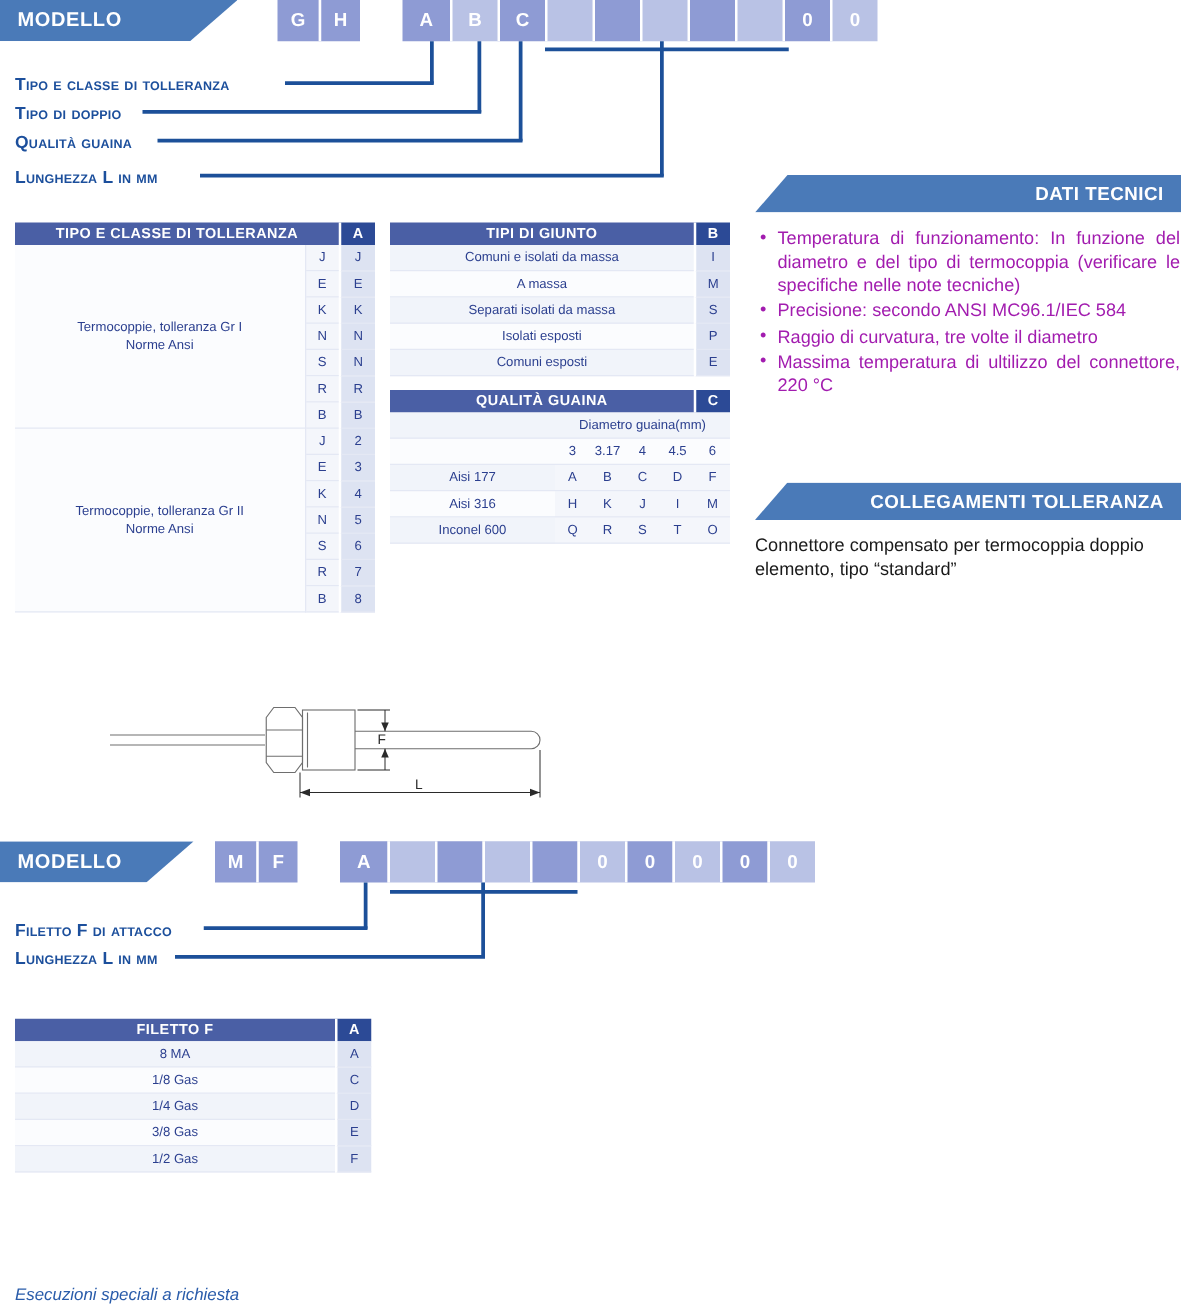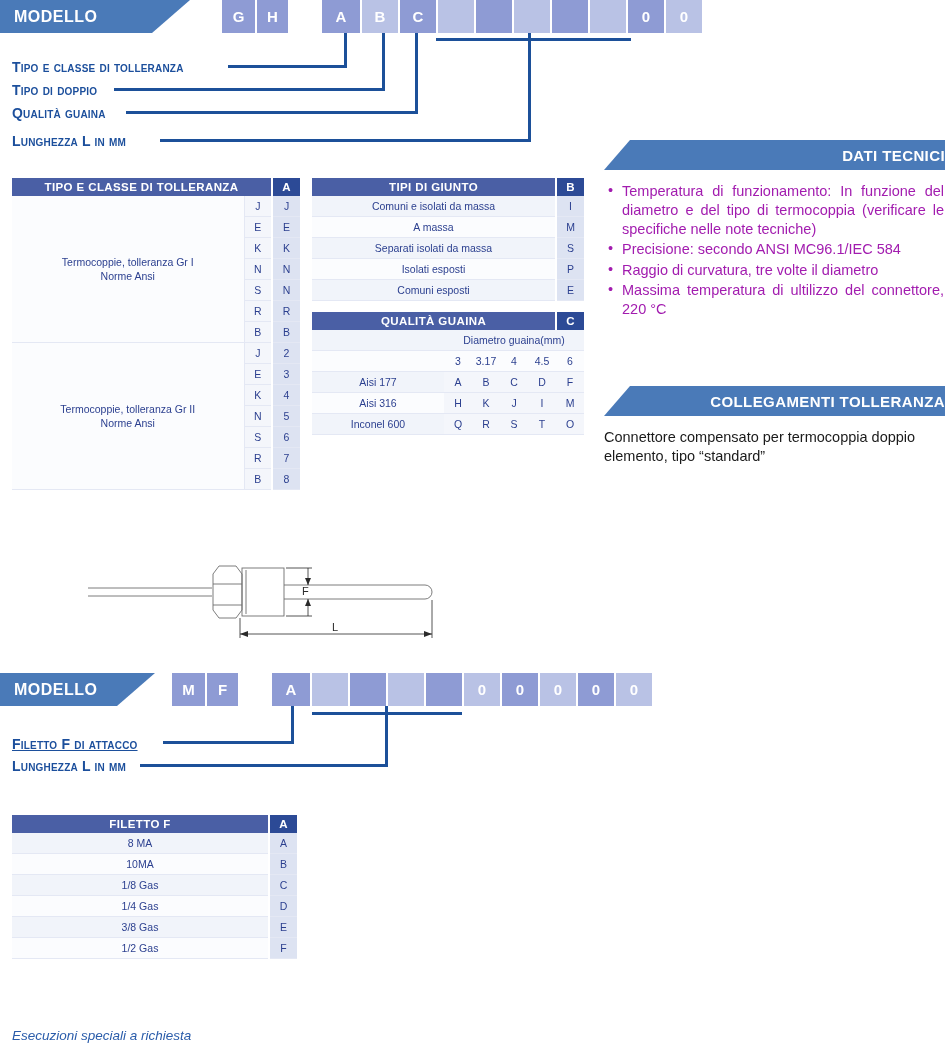--- a/index.html
+++ b/index.html
@@ -102,20 +102,21 @@
   .panel-banner {
     height: 30px;
     background: #4a7ab8;
     display: flex;
     align-items: center;
     justify-content: flex-end;
     color: #ffffff;
     font-size: 15px;
     font-weight: bold;
     letter-spacing: 0.4px;
+    padding-right: 14px;
     box-sizing: border-box;
     clip-path: polygon(26px 0, 100% 0, 100% 100%, 0 100%);
   }
   .tech-list {
     list-style: none;
     margin: 0;
     padding: 0;
     font-size: 14.5px;
     color: #a21caf;
     line-height: 1.32;
@@ -420,42 +421,38 @@
     <div class="code-box cb-light" style="width: 38px; border-left: 2px solid rgb(255, 255, 255);">0</div>
   </div>
 
 <div class="lline abs" style="left:291px; top:706px; width:3px; height:37px;"></div>
 <div class="lline abs" style="left:163px; top:741px; width:131px; height:3px;"></div>
 
 <div class="lline abs" style="left:385px; top:706px; width:3px; height:60px;"></div>
 <div class="lline abs" style="left:312px; top:712px; width:150px; height:3px;"></div>
 <div class="lline abs" style="left:140px; top:764px; width:248px; height:3px;"></div>
 
-<div class="abs leader-label" style="left:12px; top:736px;text-decoration:underline;">Filetto F di attacco</div>
+<div class="abs leader-label" style="left:12px; top:736px;">Filetto F di attacco</div>
 <div class="abs leader-label" style="left:12px; top:758px;">Lunghezza L in mm</div>
 
 <table class="tbl abs" id="tbl-filetto" style="left:12px; top:815px; width:285px;">
     <colgroup>
       <col style="width:257px">
       <col style="width:28px">
     </colgroup>
     <tbody>
       <tr>
         <th>FILETTO F</th>
         <th class="code-head">A</th>
       </tr>
       <tr>
         <td class="namecell">8 MA</td>
         <td class="codecell">A</td>
       </tr>
       <tr>
-        <td class="namecell">10MA</td>
-        <td class="codecell">B</td>
-      </tr>
-      <tr>
         <td class="namecell">1/8 Gas</td>
         <td class="codecell">C</td>
       </tr>
       <tr>
         <td class="namecell">1/4 Gas</td>
         <td class="codecell">D</td>
       </tr>
       <tr>
         <td class="namecell">3/8 Gas</td>
         <td class="codecell">E</td>

